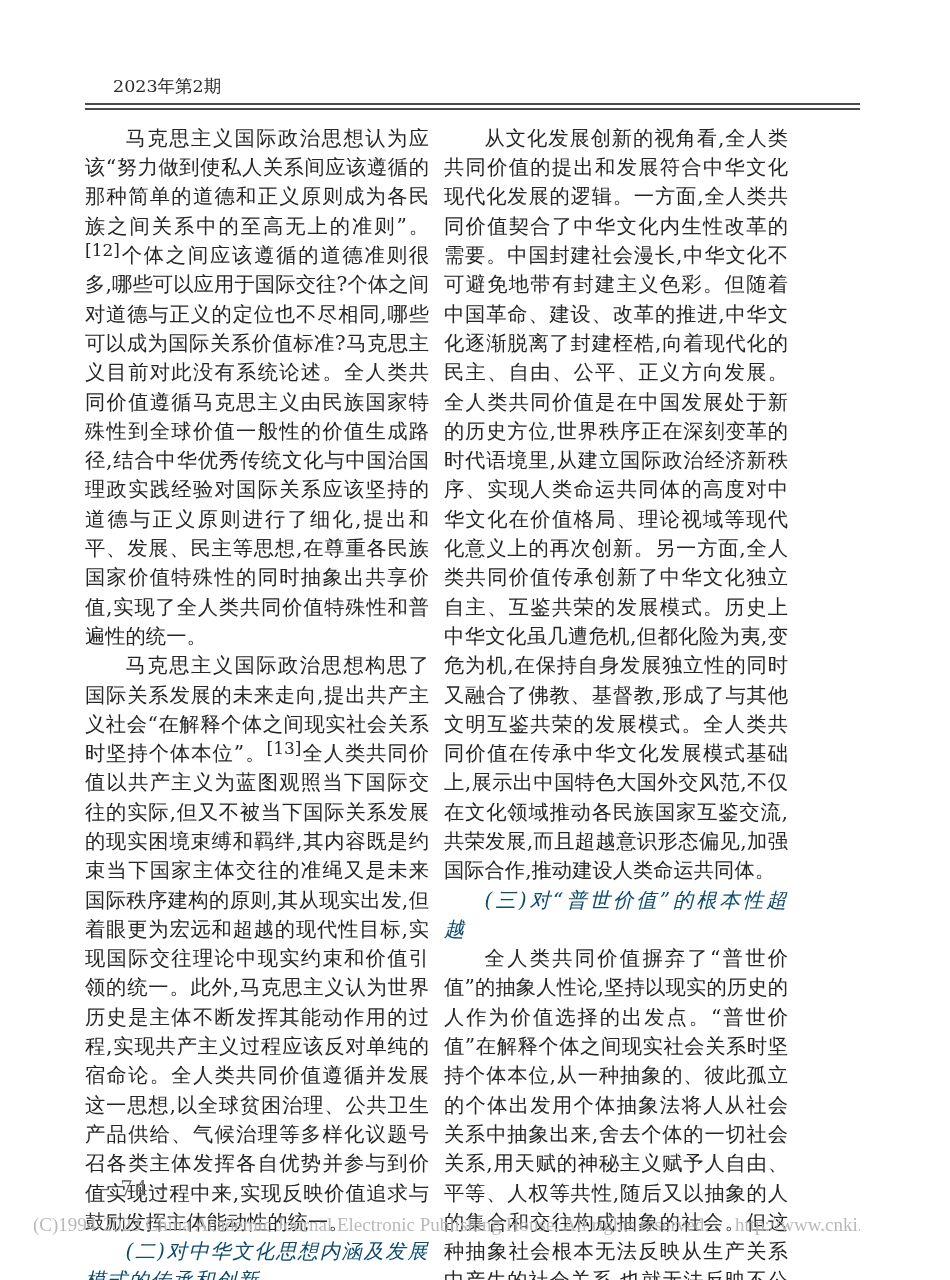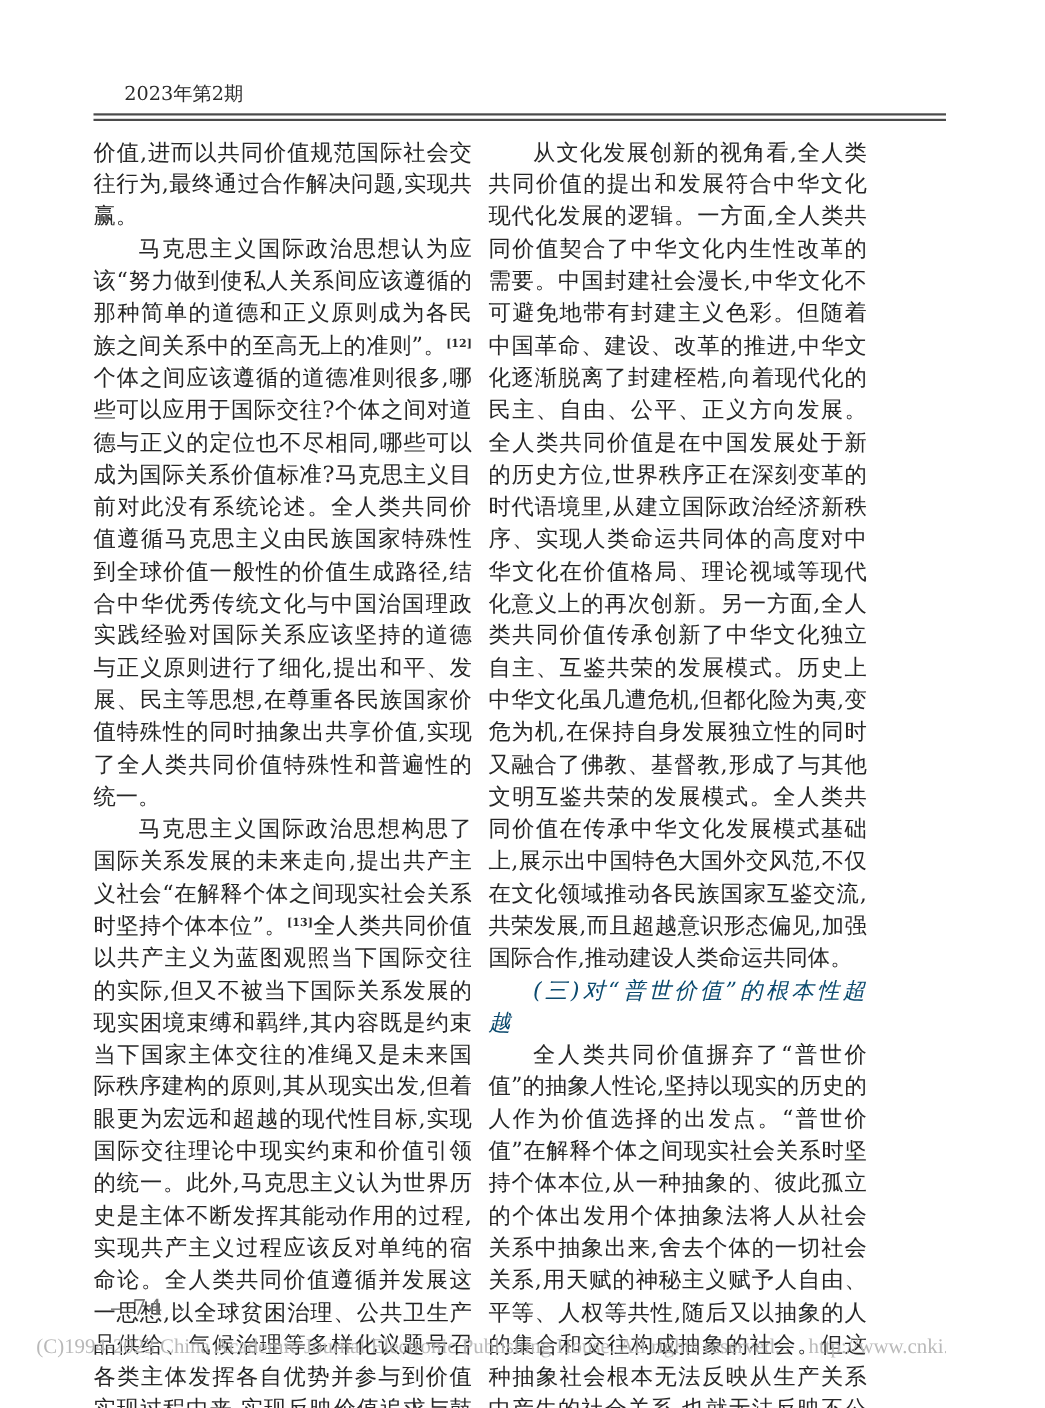--- a/index.html
+++ b/index.html
@@ -36,25 +36,24 @@
     text-align: justify;
   }
   .col p { margin: 0; }
   .col p.indent { text-indent: 2em; }
   .col p.heading {
     font-style: italic;
     letter-spacing: 1.5px;
     color: #0c4a6e;
   }
   .col sup {
-    font-size: 10px;
+    font-size: 17px;
     line-height: 0;
     vertical-align: 6px;
     letter-spacing: 0;
-    font-weight: bold;
   }
   .page-number {
     position: absolute;
     left: 100px;
     top: 1176px;
     font-size: 20px;
     letter-spacing: 2px;
     color: #737373;
   }
   .scan-footer {
@@ -76,21 +75,20 @@
   <div class="content">
 
     <div class="masthead">
       <div class="issue-line">2023年第2期</div>
     </div>
 
     <div class="double-rule"></div>
 
     <div class="columns">
       <div class="col" id="left-col">
-          <p><span>价值,进而以共同价值规范国际社会交往行为,最终通过合作解决问题,实现共赢。</span></p>
           <p class="indent"><span>马克思主义国际政治思想认为应该“努力做到使私人关系间应该遵循的那种简单的道德和正义原则成为各民族之间关系中的至高无上的准则”。</span><sup>[12]</sup><span>个体之间应该遵循的道德准则很多,哪些可以应用于国际交往?个体之间对道德与正义的定位也不尽相同,哪些可以成为国际关系价值标准?马克思主义目前对此没有系统论述。全人类共同价值遵循马克思主义由民族国家特殊性到全球价值一般性的价值生成路径,结合中华优秀传统文化与中国治国理政实践经验对国际关系应该坚持的道德与正义原则进行了细化,提出和平、发展、民主等思想,在尊重各民族国家价值特殊性的同时抽象出共享价值,实现了全人类共同价值特殊性和普遍性的统一。</span></p>
           <p class="indent"><span>马克思主义国际政治思想构思了国际关系发展的未来走向,提出共产主义社会“在解释个体之间现实社会关系时坚持个体本位”。</span><sup>[13]</sup><span>全人类共同价值以共产主义为蓝图观照当下国际交往的实际,但又不被当下国际关系发展的现实困境束缚和羁绊,其内容既是约束当下国家主体交往的准绳又是未来国际秩序建构的原则,其从现实出发,但着眼更为宏远和超越的现代性目标,实现国际交往理论中现实约束和价值引领的统一。此外,马克思主义认为世界历史是主体不断发挥其能动作用的过程,实现共产主义过程应该反对单纯的宿命论。全人类共同价值遵循并发展这一思想,以全球贫困治理、公共卫生产品供给、气候治理等多样化议题号召各类主体发挥各自优势并参与到价值实现过程中来,实现反映价值追求与鼓励发挥主体能动性的统一。</span></p>
           <p class="heading indent"><span>(二)对中华文化思想内涵及发展模式的传承和创新</span></p>
           <p class="indent"><span>从文化内容传承视角看,全人类共同价值的思想内涵“都曾是中华文化的构成要素,虽然各个要素在价值序列中的位阶不一定相同”。</span></p>
         </div>
       <div class="col" id="right-col">
           <p class="indent"><span>从文化发展创新的视角看,全人类共同价值的提出和发展符合中华文化现代化发展的逻辑。一方面,全人类共同价值契合了中华文化内生性改革的需要。中国封建社会漫长,中华文化不可避免地带有封建主义色彩。但随着中国革命、建设、改革的推进,中华文化逐渐脱离了封建桎梏,向着现代化的民主、自由、公平、正义方向发展。全人类共同价值是在中国发展处于新的历史方位,世界秩序正在深刻变革的时代语境里,从建立国际政治经济新秩序、实现人类命运共同体的高度对中华文化在价值格局、理论视域等现代化意义上的再次创新。另一方面,全人类共同价值传承创新了中华文化独立自主、互鉴共荣的发展模式。历史上中华文化虽几遭危机,但都化险为夷,变危为机,在保持自身发展独立性的同时又融合了佛教、基督教,形成了与其他文明互鉴共荣的发展模式。全人类共同价值在传承中华文化发展模式基础上,展示出中国特色大国外交风范,不仅在文化领域推动各民族国家互鉴交流,共荣发展,而且超越意识形态偏见,加强国际合作,推动建设人类命运共同体。</span></p>
           <p class="heading indent"><span>(三)对“普世价值”的根本性超越</span></p>
           <p class="indent"><span>全人类共同价值摒弃了“普世价值”的抽象人性论,坚持以现实的历史的人作为价值选择的出发点。“普世价值”在解释个体之间现实社会关系时坚持个体本位,从一种抽象的、彼此孤立的个体出发用个体抽象法将人从社会关系中抽象出来,舍去个体的一切社会关系,用天赋的神秘主义赋予人自由、平等、人权等共性,随后又以抽象的人的集合和交往构成抽象的社会。但这种抽象社会根本无法反映从生产关系中产生的社会关系,也就无法反映不公平、不平等的社会现象,所以抽象社会只是想象的存在。资本主义制度确立后,将“普世价值”和资产阶级的利益相捆绑,以天赋的、体现永恒理性与永恒正义的“普世价值”为掩护进行资本扩张、剩</span></p>
         </div>

